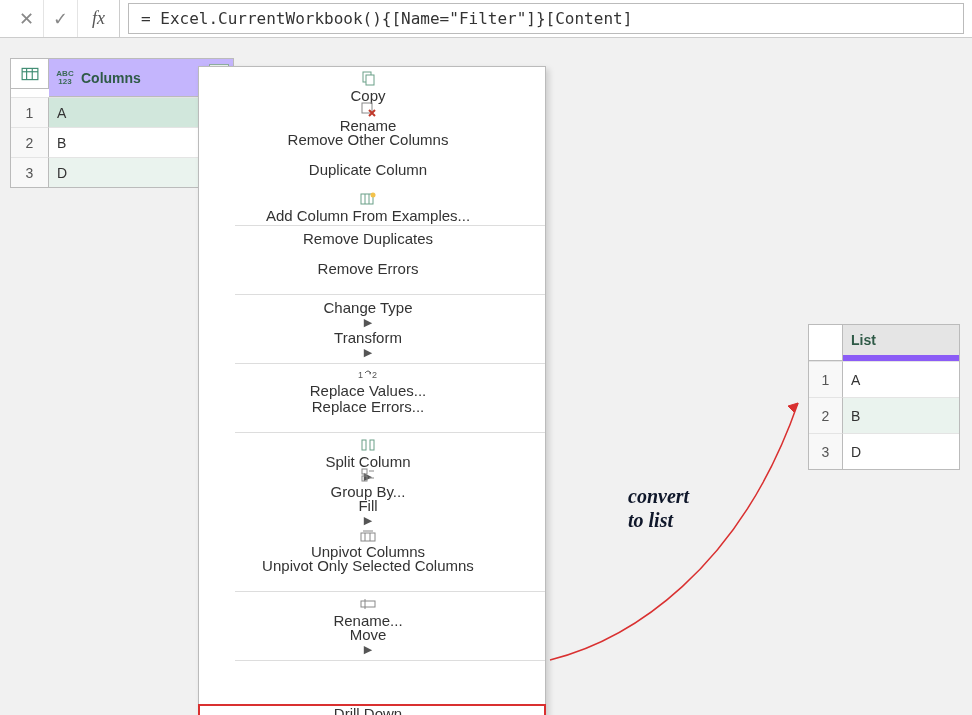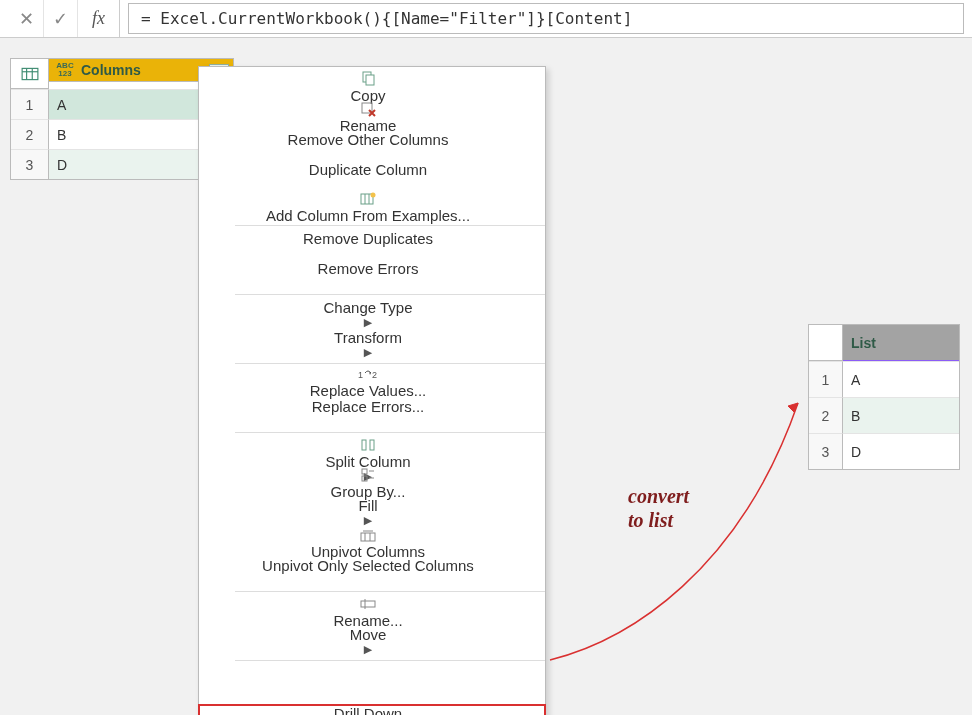--- a/index.html
+++ b/index.html
@@ -67,22 +67,22 @@
   }
   .main-table .row { display: flex; }
   .main-table .corner {
     width: 38px; height: 30px;
     background: #fff;
     border-right: 1px solid #bbb;
     border-bottom: 1px solid #bbb;
     display:flex; align-items:center; justify-content:center;
   }
   .main-table .header {
-    width: 184px; height: 23px;
-    background: #eab308;
+    width: 184px; height: 38px;
+    background: #c4b5fd;
     border-bottom: 1px solid #bbb;
     display:flex; align-items:center;
     padding:0 6px;
     font-weight: 600;
     color: #2f5a47;
     position: relative;
   }
   .header .type-icon {
     width: 20px; height: 18px;
     margin-right: 6px;
@@ -169,22 +169,22 @@
   }
   .list-table .row { display:flex; }
   .list-table .corner {
     width:34px; height:36px;
     background:#fff;
     border-right:1px solid #bbb;
     border-bottom:1px solid #bbb;
   }
   .list-table .header {
     width:116px; height:36px;
-    background:#a3a3a3;
-    border-bottom:1px solid #8b5cf6;
+    background:#e5e5e5;
+    border-bottom:6px solid #8b5cf6;
     display:flex; align-items:center;
     padding:0 8px;
     font-weight:600; color:#2f5a47;
   }
   .list-table .rownum {
     width:34px; height:36px;
     background:#f8f8f8;
     border-right:1px solid #bbb;
     border-top:1px solid #e4e4e4;
     display:flex; align-items:center; justify-content:center;
@@ -199,21 +199,21 @@
   .list-table .cell.stripe { background:#eaf3ee; }
 
   
   .annotation {
     position:absolute;
     top: 484px;
     left: 628px;
     font-family: "Comic Sans MS", "Segoe Script", cursive;
     font-style: italic;
     font-weight: bold;
-    color:#7f1d1d;
+    color:#0f172a;
     font-size:20px;
     line-height:24px;
   }
 
   
   .arrow-svg {
     position:absolute;
     top: 390px;
     left: 540px;
     width: 280px;

